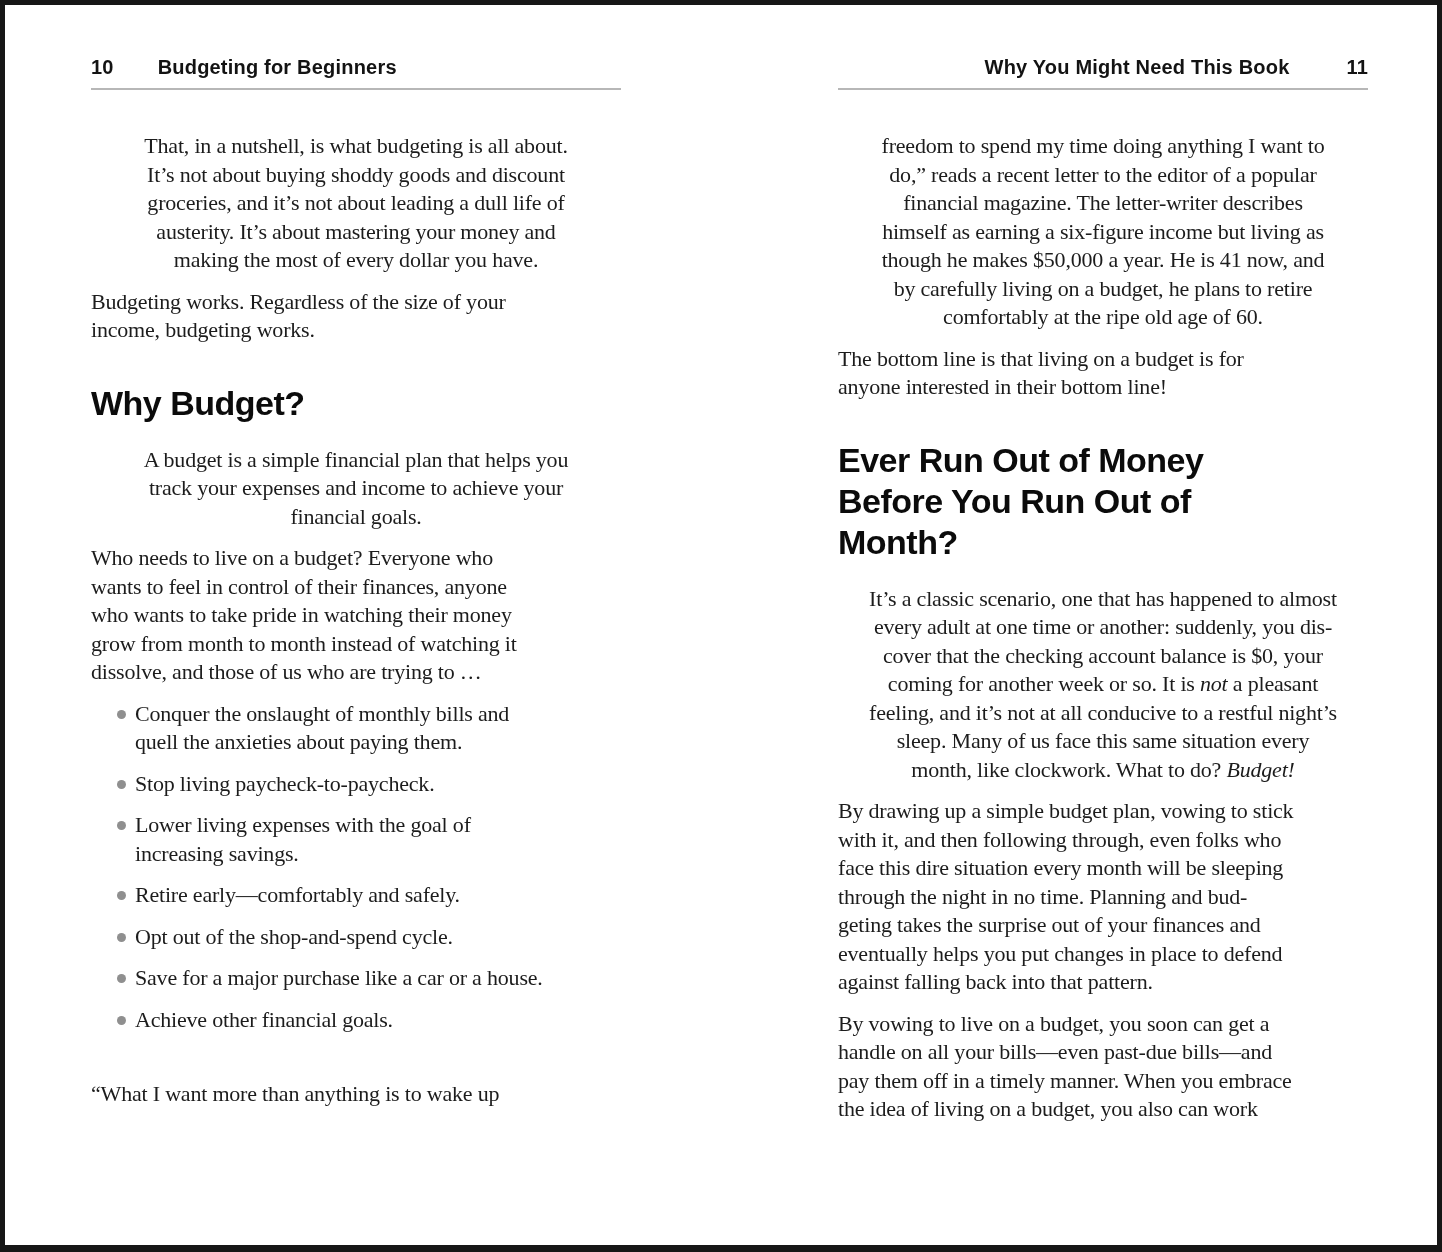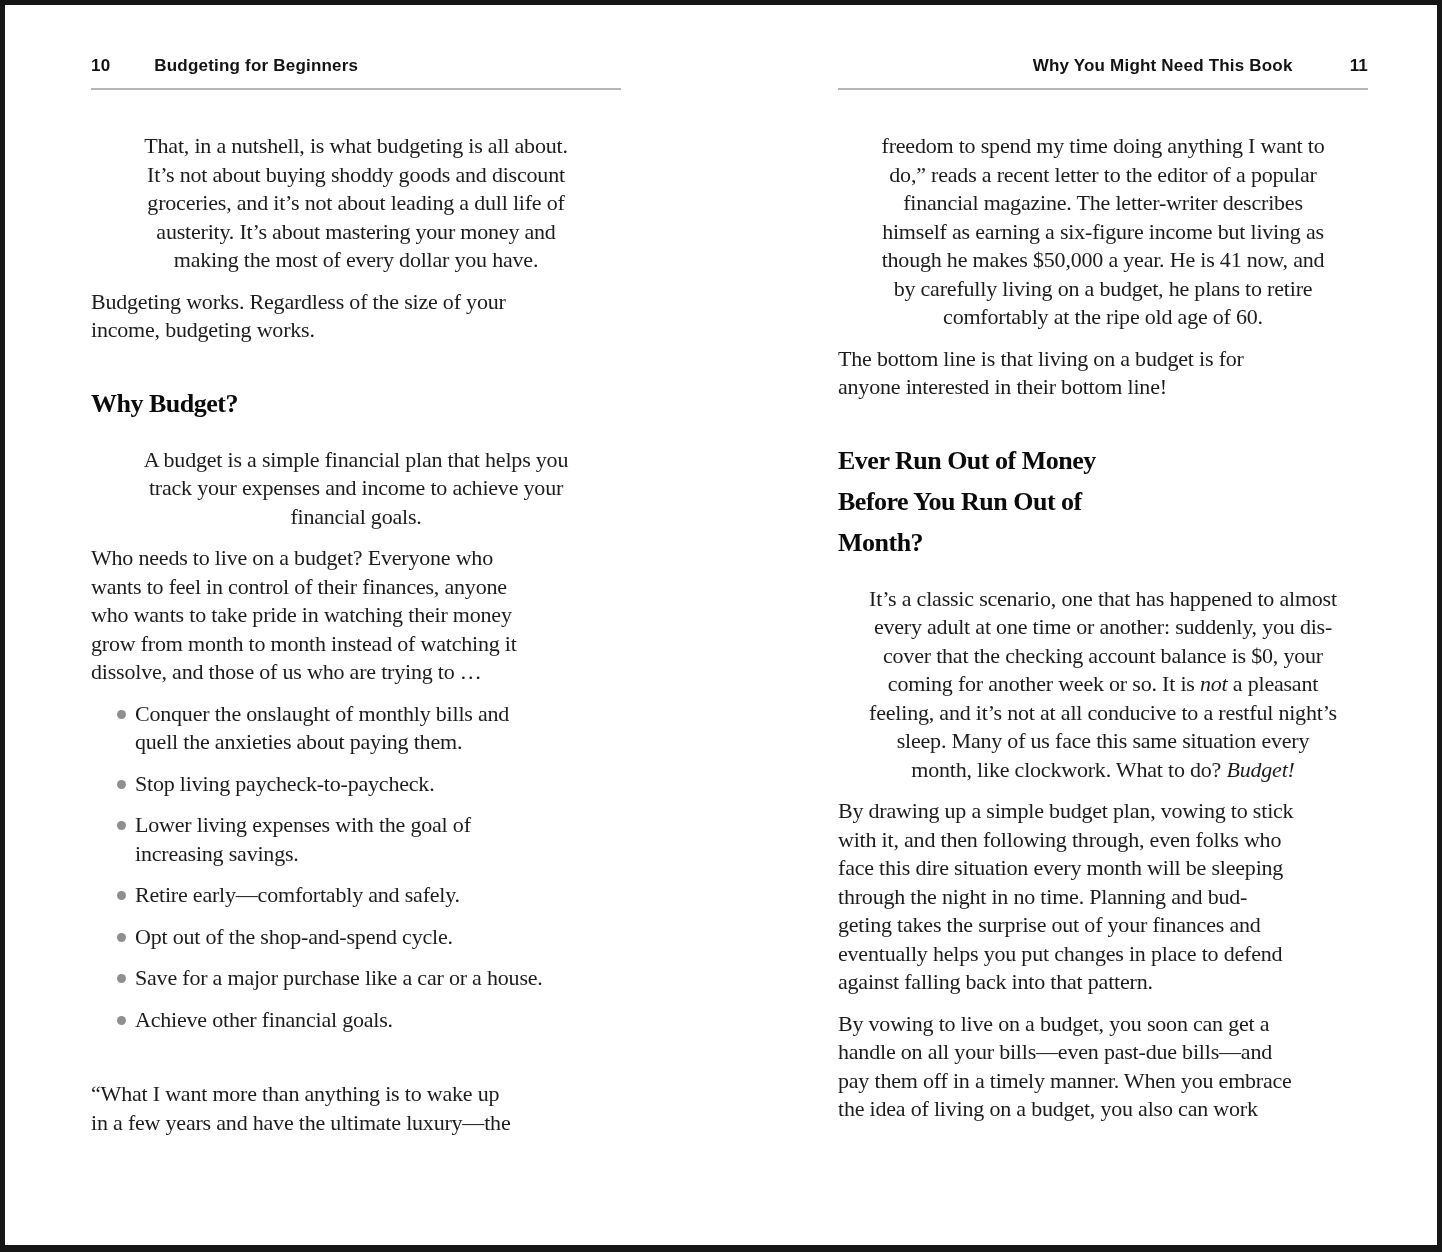--- a/index.html
+++ b/index.html
@@ -16,41 +16,41 @@
     border: 5px solid #161616;
     border-bottom-width: 7px;
   }
   .page { position: absolute; top: 51px; width: 530px; }
   .page-left  { left: 86px;  }
   .page-right { left: 833px; }
 
   .page-header {
     display: flex; align-items: baseline;
     font-family: "Liberation Sans", sans-serif;
-    font-weight: 700; font-size: 17px;
+    font-weight: 700; font-size: 20px;
     color: #131313; letter-spacing: 0.2px;
     height: 20px;
   }
   .page-left  .page-header { justify-content: flex-start; gap: 44px; }
   .page-right .page-header { justify-content: flex-end;  gap: 57px; }
 
   .rule { border-top: 2px solid #b7b7b7; margin-top: 12px; }
 
   .pbody {
     margin-top: 42px;
     font-size: 22px; line-height: 28.5px;
     color: #1c1c1c; letter-spacing: -0.2px;
   }
   .para { margin: 13px 0 0 0; }
   .para.first { margin-top: 16px; text-align: center; }
   .ln { display: block; white-space: nowrap; }
 
   h1.section {
-    font-family: Liberation Serif, serif;
-    font-weight: 700; font-size: 26px; line-height: 41px;
+    font-family: Liberation Sans, sans-serif;
+    font-weight: 700; font-size: 34px; line-height: 41px;
     color: #0b0b0b; letter-spacing: -0.5px;
     margin: 38px 0 22px 0;
   }
 
   ul.goals { list-style: none; margin: 13px 0 0 0; padding: 0 0 0 44px; }
   ul.goals li { position: relative; margin-top: 13px; }
   ul.goals li:first-child { margin-top: 12px; }
   ul.goals .bullet {
     position: absolute; left: -18px; top: 10px;
     width: 9px; height: 9px; border-radius: 50%;
@@ -127,21 +127,20 @@
           <span class="ln">Save for a major purchase like a car or a house.</span>
         </li>
         <li>
           <span class="bullet"></span>
           <span class="ln">Achieve other financial goals.</span>
         </li>
       </ul>
 
       <div class="para quote">
         <span class="ln">“What I want more than anything is to wake up</span>
-        <span class="ln">in a few years and have the ultimate luxury—the</span>
       </div>
     </div>
   </div>
 
   <div class="page page-right">
     <div class="page-header">
       <span>Why You Might Need This Book</span>
       <span>11</span>
     </div>
     <div class="rule"></div>

